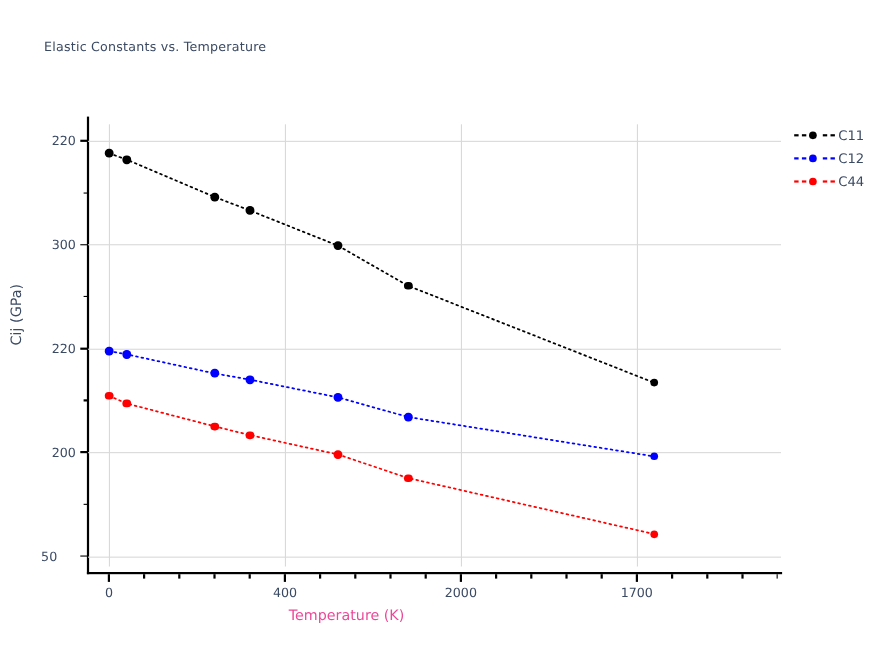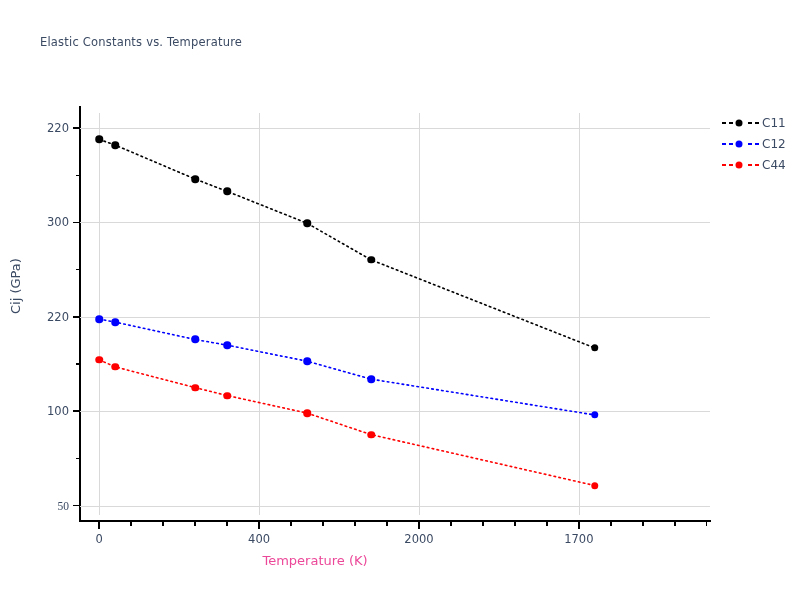--- a/index.html
+++ b/index.html
@@ -182,24 +182,24 @@
 <div id="figure">
 
   <div class="chart-title">Elastic Constants vs. Temperature</div>
 
   <div class="axis-left"></div>
   <div class="axis-bottom"></div>
 
   <div class="plot-area" id="plot-area">
       <div class="gridline-h" style="top: 392.563px;"></div>
       <div class="ytick-major" style="top: 391.763px;"></div>
-      <div class="ytick-label" style="top: 392.563px; right: 641px; font-family: Liberation Serif, serif;">50</div>
+      <div class="ytick-label" style="top: 392.563px; right: 658px;">50</div>
       <div class="gridline-h" style="top: 298.197px;"></div>
       <div class="ytick-major" style="top: 297.397px;"></div>
-      <div class="ytick-label" style="top: 298.197px; right: 641px;">100</div>
+      <div class="ytick-label" style="top: 298.197px; right: 641px;">200</div>
       <div class="gridline-h" style="top: 203.831px;"></div>
       <div class="ytick-major" style="top: 203.031px;"></div>
       <div class="ytick-label" style="top: 203.831px; right: 641px;">220</div>
       <div class="gridline-h" style="top: 109.465px;"></div>
       <div class="ytick-major" style="top: 108.665px;"></div>
       <div class="ytick-label" style="top: 109.465px; right: 641px;">300</div>
       <div class="gridline-h" style="top: 15.0986px;"></div>
       <div class="ytick-major" style="top: 14.2986px;"></div>
       <div class="ytick-label" style="top: 15.0986px; right: 641px;">220</div>
       <div class="ytick-minor" style="top: 344.68px;"></div>

